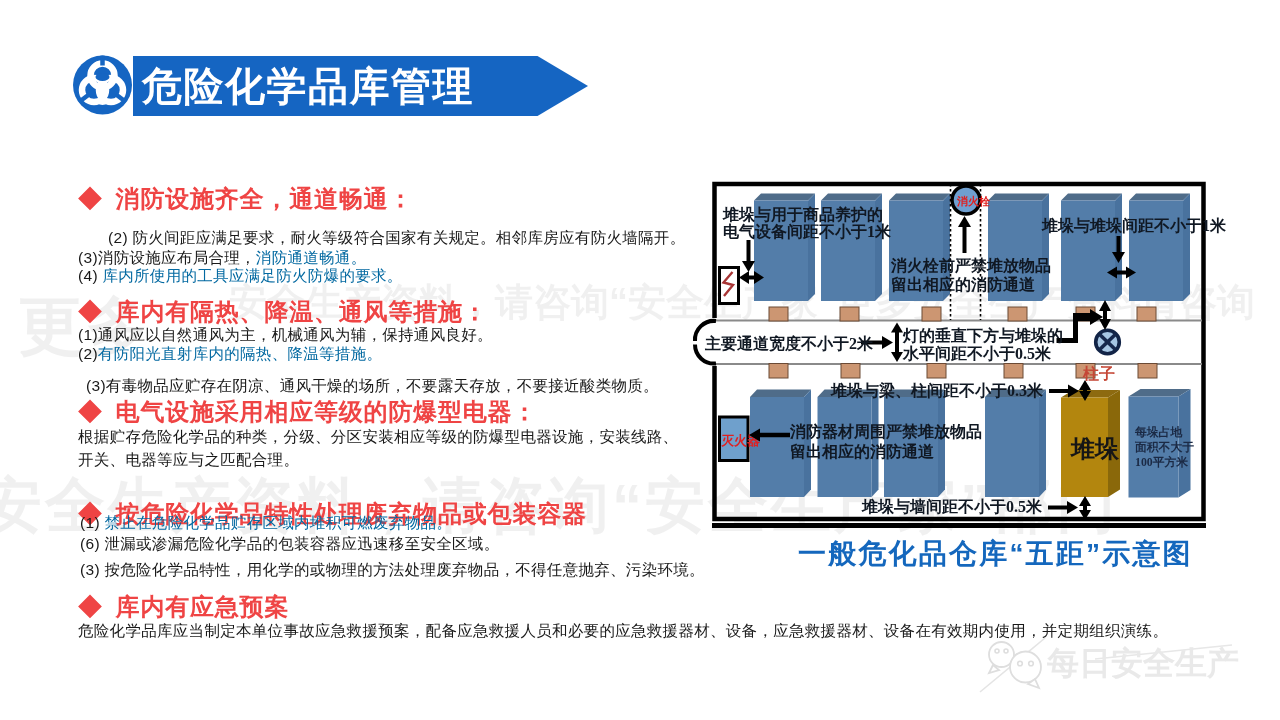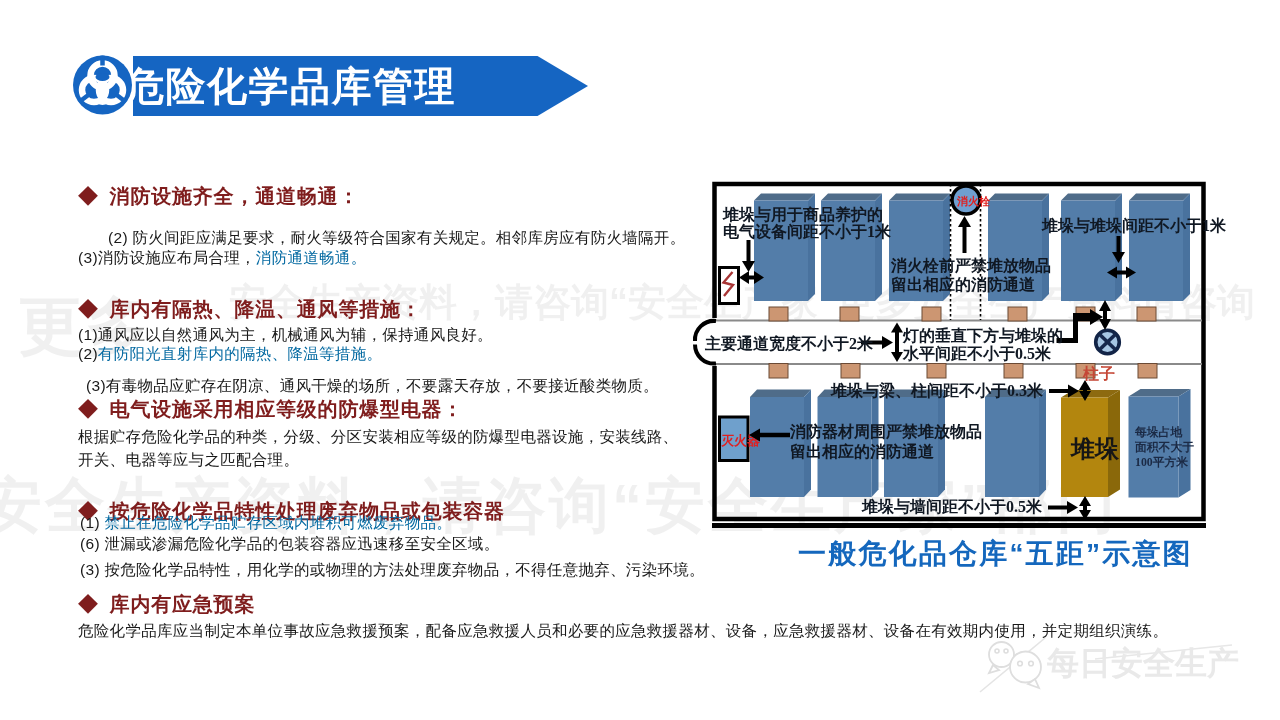--- a/index.html
+++ b/index.html
@@ -1,37 +1,37 @@
 <!DOCTYPE html>
 <html><head>
 <meta charset="utf-8">
 <style>
 html,body{margin:0;padding:0;}
 .page{position:relative;width:1280px;height:720px;background:#ffffff;overflow:hidden;
   font-family:"Liberation Sans",sans-serif;}
 .wm{position:absolute;white-space:nowrap;font-size:60px;font-weight:bold;
   color:rgba(0,0,0,0.06);letter-spacing:3px;z-index:0;}
 .abs{position:absolute;white-space:nowrap;}
-.hdr{position:absolute;white-space:nowrap;font-weight:bold;font-size:20px;color:#7f1d1d;letter-spacing:0.8px;}
+.hdr{position:absolute;white-space:nowrap;font-weight:bold;font-size:24px;color:#ef4444;letter-spacing:0.8px;}
 .bd{position:absolute;white-space:nowrap;font-size:15.5px;color:#191919;letter-spacing:0.3px;}
 .bd b{font-weight:normal;color:#0369a1;}
 .dia{position:absolute;left:688px;top:170px;z-index:2;}
 .dlab{font-family:"Liberation Serif",serif;font-weight:bold;}
 </style>
 </head>
 <body>
 <div class="page">
 
 <div class="wm" style="left:18px;top:283px;font-size:64px;">更多</div>
 <div class="wm" style="left:229px;top:277px;font-size:38px;letter-spacing:0;">安全生产资料，请咨询“安全生产家”更多安全生产资料请咨询</div>
 <div class="wm" style="left:-144px;top:466px;">更多安全生产资料，请咨询“安全生产家”部门</div>
 
 <div class="abs" style="left:133px;top:56px;width:455px;height:60px;background:#1565c2;
   clip-path:polygon(0 0,88.9% 0,100% 50%,88.9% 100%,0 100%);z-index:1;"></div>
-<div class="abs" style="left:124px;top:56px;width:420px;height:60px;line-height:60px;
+<div class="abs" style="left:142px;top:56px;width:420px;height:60px;line-height:60px;
   font-size:40px;font-weight:bold;color:#ffffff;letter-spacing:1.5px;z-index:2;">危险化学品库管理</div>
 <svg class="abs" style="left:70px;top:52px;z-index:2;" width="66" height="67" viewBox="0 0 66 67">
   <defs>
         <clipPath id="bzc">
           <circle cx="32.5" cy="33" r="29.5"></circle>
         </clipPath>
       </defs>
   <circle cx="32.5" cy="33" r="29.5" fill="#1565c2"></circle>
   <g clip-path="url(#bzc)">
     <g stroke="#ffffff" fill="none" stroke-width="6.5">
@@ -45,20 +45,21 @@
       <line x1="32.5" y1="13.5" x2="32.5" y2="3"></line>
           <line x1="46" y1="42.5" x2="56" y2="50"></line>
           <line x1="19" y1="42.5" x2="9" y2="50"></line>
     </g>
   </g>
 </svg>
 
 <div class="hdr" style="left:78px;top:183px;">◆ 消防设施齐全，通道畅通：</div>
 <div class="bd" style="left:78px;top:228px;margin-left:30px;">(2) 防火间距应满足要求，耐火等级符合国家有关规定。相邻库房应有防火墙隔开。</div>
 <div class="bd" style="left:78px;top:248px;">(3)消防设施应布局合理，<b>消防通道畅通。</b></div>
+<div class="bd" style="left:78px;top:266px;">(4) <b>库内所使用的工具应满足防火防爆的要求。</b></div>
 
 <div class="hdr" style="left:78px;top:296px;">◆ 库内有隔热、降温、通风等措施：</div>
 <div class="bd" style="left:78px;top:325px;">(1)通风应以自然通风为主，机械通风为辅，保持通风良好。</div>
 <div class="bd" style="left:78px;top:344px;">(2)<b>有防阳光直射库内的隔热、降温等措施。</b></div>
 <div class="bd" style="left:78px;top:376px;margin-left:8px;">(3)有毒物品应贮存在阴凉、通风干燥的场所，不要露天存放，不要接近酸类物质。</div>
 
 <div class="hdr" style="left:78px;top:396px;">◆ 电气设施采用相应等级的防爆型电器：</div>
 <div class="bd" style="left:78px;top:427px;">根据贮存危险化学品的种类，分级、分区安装相应等级的防爆型电器设施，安装线路、</div>
 <div class="bd" style="left:78px;top:450px;">开关、电器等应与之匹配合理。</div>
 

